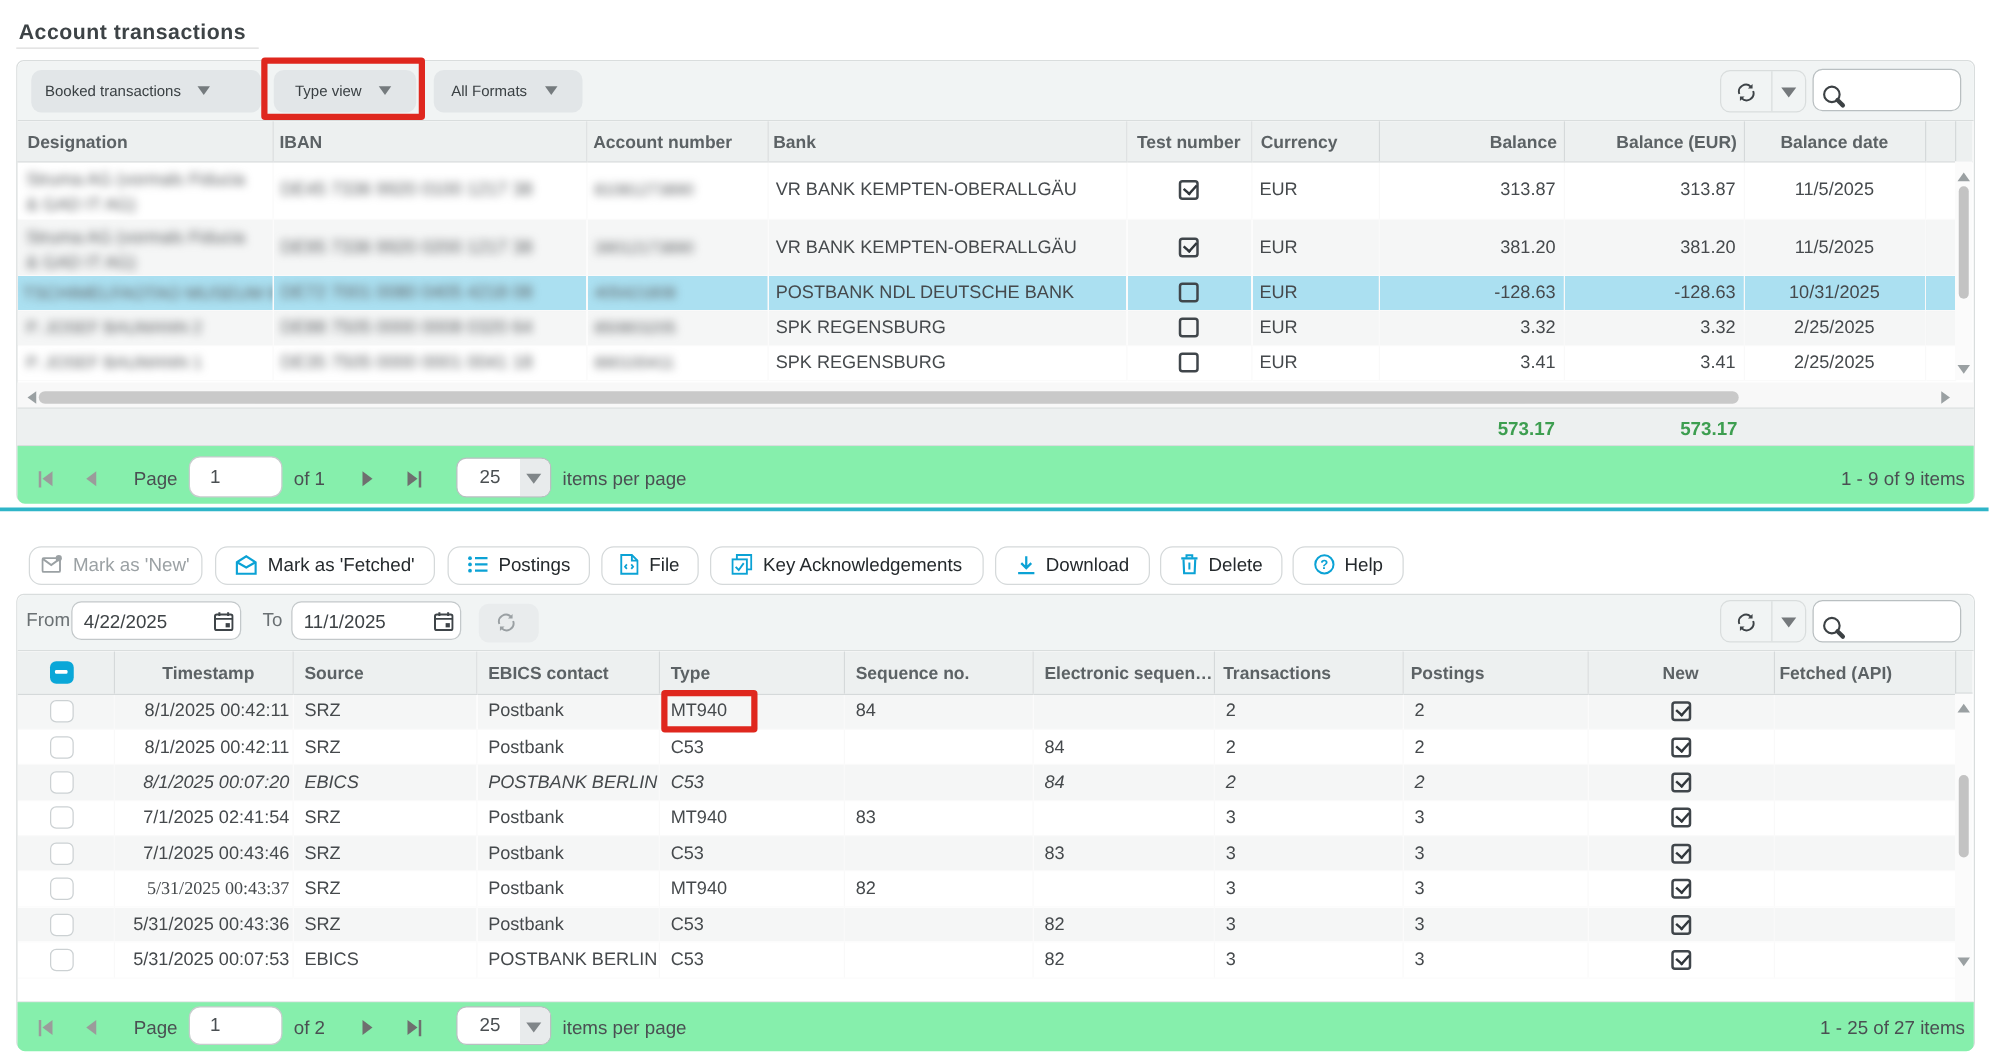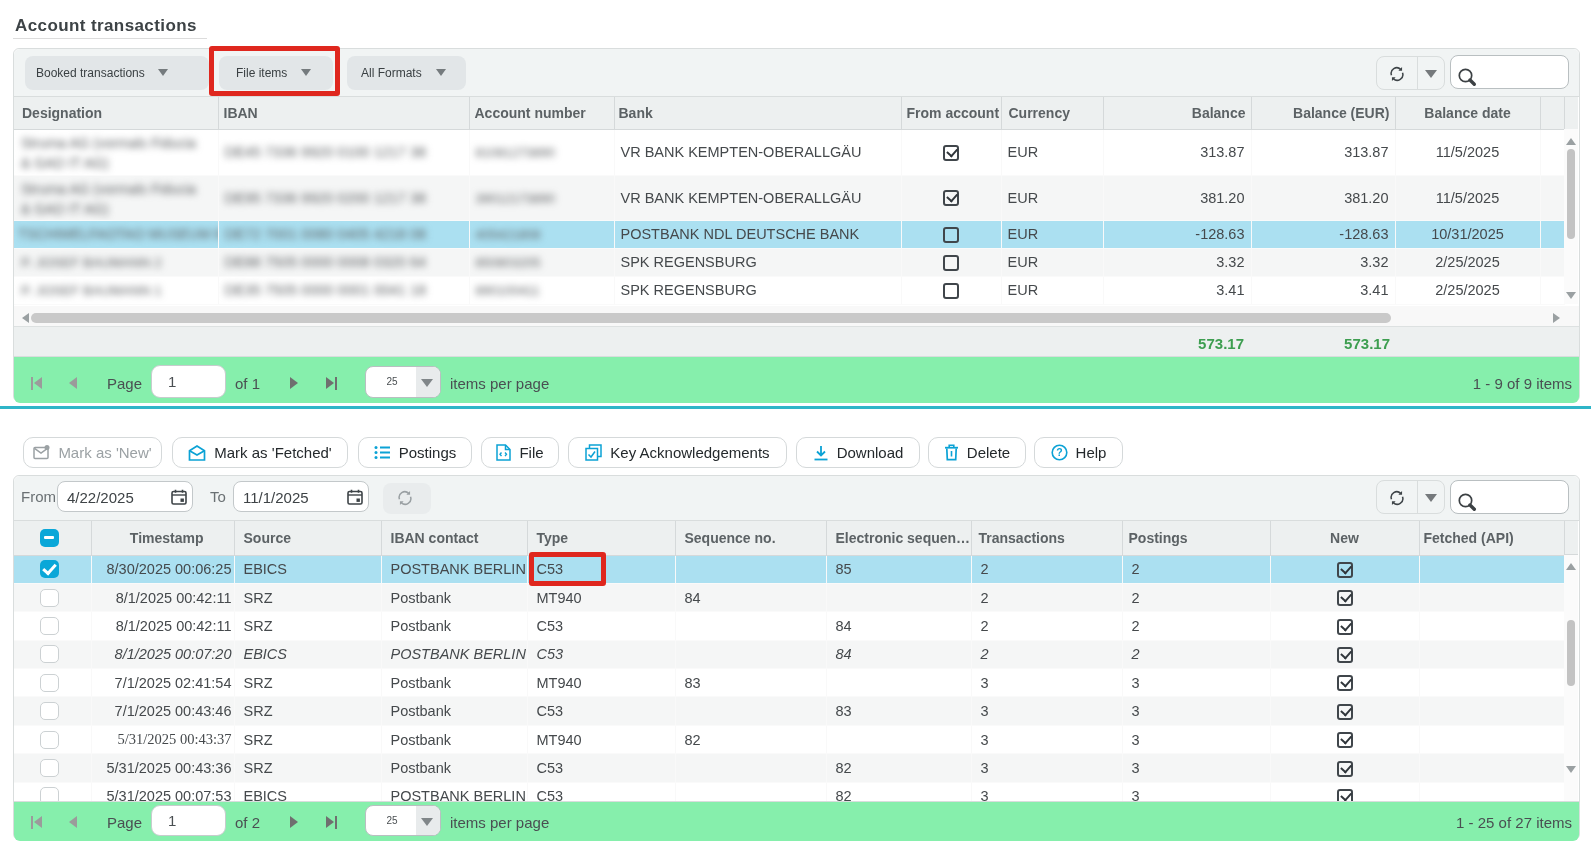--- a/index.html
+++ b/index.html
@@ -40,21 +40,21 @@
 .pager .pi { position:absolute; }
 #pg1 { top:307px; height:47px; }
 #pg2 { top:325px; height:40px; }
 #pg1 .pi { top:18px; } #pg2 .pi { top:12px; }
 #pg1 .tri-l, #pg1 .tri-r, #pg1 .pbar { top:20px !important; }
 #pg2 .tri-l, #pg2 .tri-r, #pg2 .pbar { top:14px !important; }
 .pgin { position:absolute; height:33px; background:#fff; border:1px solid #c7cccd; border-radius:9px; font-size:15px; color:#4a4f52; line-height:31px; padding-left:16px; }
 #pg1 .pgin { top:8px; } #pg2 .pgin { top:3px; height:31px; line-height:29px; }
 .pgsel { position:absolute; width:76px; border:1px solid #b9bfc1; border-radius:8px; background:#fff; overflow:hidden; }
 #pg1 .pgsel { top:9px; height:32px; } #pg2 .pgsel { top:3px; height:31px; }
-.pgsel .v { position:absolute; left:0; top:0; width:52px; height:100%; text-align:center; line-height:30px; font-size:10px; color:#4a4f52; }
+.pgsel .v { position:absolute; left:0; top:0; width:52px; height:100%; text-align:center; line-height:30px; font-size:15px; color:#4a4f52; }
 .pgsel .a { position:absolute; right:0; top:0; width:24px; height:100%; background:#e8ebec; }
 .pgsel .a:before { content:""; position:absolute; left:5px; top:12px; border-left:6.5px solid transparent; border-right:6.5px solid transparent; border-top:8px solid #808689; }
 .srch { position:absolute; background:#fff; border:1px solid #b9bfc1; border-radius:8px; width:119px; height:34px; }
 .vscroll { position:absolute; width:14px; background:#fbfbfb; }
 .vthumb { position:absolute; left:3px; width:8px; background:#c3c3c3; border-radius:4px; }
 .tri-u { width:0;height:0;border-left:5px solid transparent;border-right:5px solid transparent;border-bottom:7px solid #9aa0a2; position:absolute; left:2px; }
 .tri-d { width:0;height:0;border-left:5px solid transparent;border-right:5px solid transparent;border-top:7px solid #9aa0a2; position:absolute; left:2px; }
 .tri-l { width:0;height:0;border-top:6.5px solid transparent;border-bottom:6.5px solid transparent;border-right:8px solid #9b9b9b; position:absolute; }
 .tri-r { width:0;height:0;border-top:6.5px solid transparent;border-bottom:6.5px solid transparent;border-left:8px solid #6f6f6f; position:absolute; }
 .cbx { display:inline-block; width:16px; height:16px; border:2px solid #40464b; border-radius:3px; background:transparent; vertical-align:middle; position:relative; }
@@ -70,21 +70,21 @@
 .flbl { position:absolute; top:12px; color:#6a7073; font-size:15px; }
 .hdrext { position:absolute; right:1px; width:14px; background:#edf0f0; border-left:1px solid #d5d9da; border-bottom:1px solid #d5d9da; }
 </style>
 </head>
 <body>
 <div class="title">Account transactions</div>
 
 <div class="panel" id="p1">
   <div class="toolbar" id="tb1">
     <div class="chip" style="left:11px; width:184px;"><span style="margin-left:11px;">Booked transactions</span><span class="arr" style="margin-left:13px;"></span></div>
-    <div class="chip" style="left:205px; width:114px;"><span style="margin-left:17px;">File items</span><span class="arr" style="margin-left:14px;"></span></div>
+    <div class="chip" style="left:205px; width:114px;"><span style="margin-left:17px;">Type view</span><span class="arr" style="margin-left:14px;"></span></div>
     <div class="chip" style="left:333px; width:119px;"><span style="margin-left:14px;">All Formats</span><span class="arr" style="margin-left:14px;"></span></div>
     <div class="abs" style="left:1362px; top:7px; width:69px; height:34px; border:1px solid #d9dddd; border-radius:8px;">
       <svg style="position:absolute;left:12px;top:9px;" width="16" height="16" viewBox="0 0 20 20">
           <path d="M3.1 11.5 A7 7 0 0 1 14.6 4.2 M16.9 8.5 A7 7 0 0 1 5.4 15.8" fill="none" stroke="#3e4448" stroke-width="1.9"></path>
           <path d="M16.3 1.4 v4.6 h-4.6 z" fill="#3e4448"></path>
           <path d="M3.7 18.6 v-4.6 h4.6 z" fill="#3e4448"></path>
         </svg>
       <div style="position:absolute;left:40px;top:0;width:1px;height:100%;background:#d9dddd;"></div>
       <div style="position:absolute;left:48px;top:13px;width:0;height:0;border-left:6px solid transparent;border-right:6px solid transparent;border-top:8px solid #75797c;"></div>
     </div>
@@ -107,21 +107,21 @@
         <col style="width:144px">
         <col style="width:145px">
         <col style="width:25px">
     </colgroup>
     <tbody>
         <tr style="height:32px;">
       <th style="padding-left:8px;">Designation</th>
           <th>IBAN</th>
           <th>Account number</th>
           <th style="padding-left:4px;">Bank</th>
-          <th class="ctr">From account</th>
+          <th class="ctr">Test number</th>
           <th style="padding-left:7px;">Currency</th>
           <th class="num">Balance</th>
           <th class="num">Balance (EUR)</th>
           <th class="ctr">Balance date</th>
           <th></th>
     </tr>
     <tr style="height:46px;">
       <td style="padding-left:7px;">
             <span class="blur" style="display:block; line-height:20px; height:40px; overflow:visible; margin-top:2px;">Struma AG (vormals Fiducia<br>&amp; GAD IT AG)</span>
           </td>
@@ -337,42 +337,29 @@
           <col style="width:151px">
           <col style="width:148px">
           <col style="width:149px">
           <col style="width:146px">
     </colgroup>
     <tbody>
           <tr style="height:34px;">
       <th class="ctr"><span class="bluecb ind"></span></th>
             <th class="num" style="padding-right:30px;">Timestamp</th>
             <th>Source</th>
-            <th>IBAN contact</th>
+            <th>EBICS contact</th>
             <th>Type</th>
             <th>Sequence no.</th>
             <th>Electronic sequen…</th>
             <th style="padding-left:7px;">Transactions</th>
             <th style="padding-left:6px;">Postings</th>
             <th class="ctr">New</th>
             <th style="padding-left:4px;">Fetched (API)</th>
     </tr>
-    <tr style="height:28.4px;" class="sel">
-            <td class="ctr"><span class="bluecb chk"></span></td>
-            <td class="num" style="padding-right:2px;">8/30/2025 00:06:25</td>
-            <td>EBICS</td>
-            <td>POSTBANK BERLIN</td>
-            <td>C53</td>
-            <td></td>
-            <td>85</td>
-            <td>2</td>
-            <td>2</td>
-            <td class="ctr"><span class="cbx on"></span></td>
-            <td></td>
-          </tr>
     <tr style="height:28.4px;" class="alt">
             <td class="ctr"><span class="bluecb empty"></span></td>
             <td class="num" style="padding-right:2px;">8/1/2025 00:42:11</td>
             <td>SRZ</td>
             <td>Postbank</td>
             <td>MT940</td>
             <td>84</td>
             <td></td>
             <td>2</td>
             <td>2</td>

